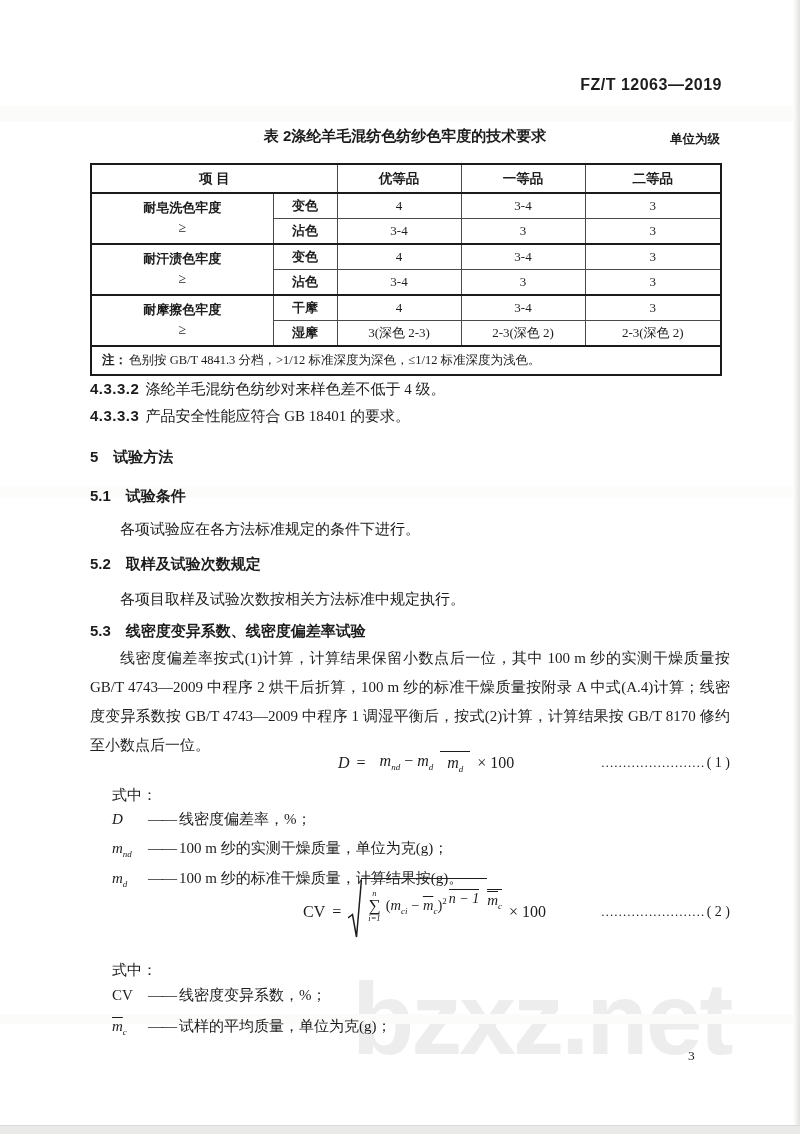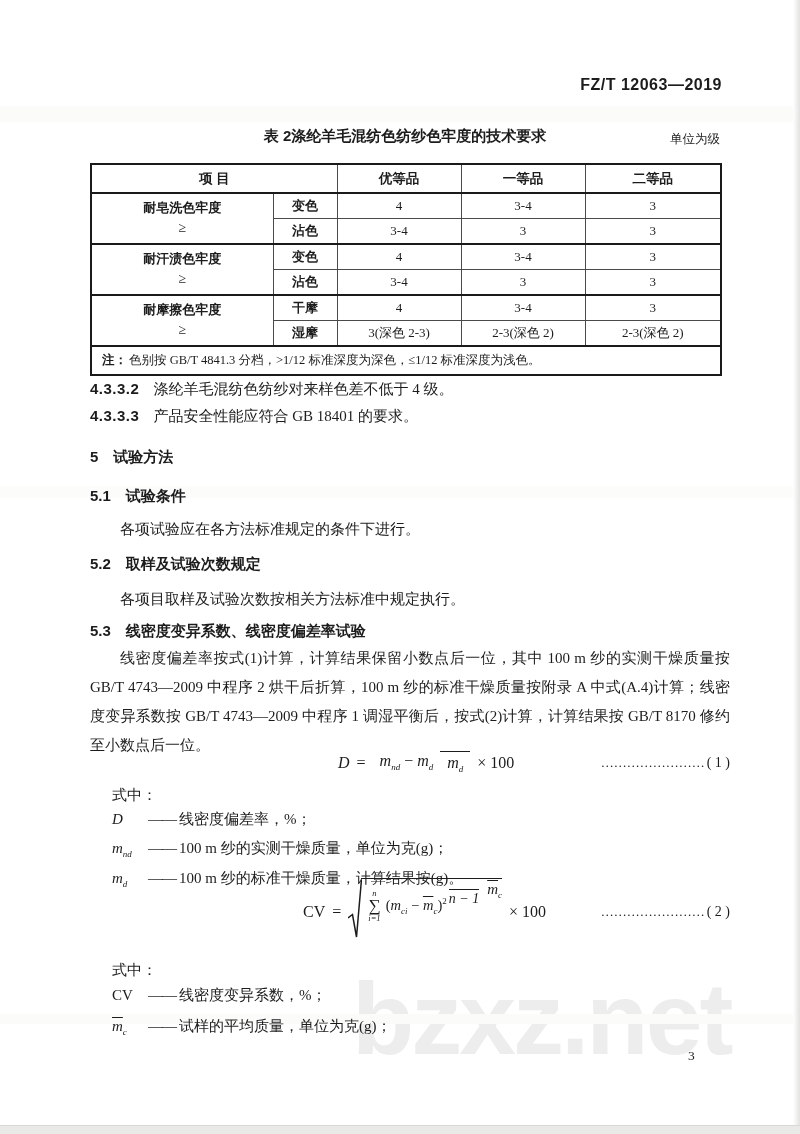--- a/index.html
+++ b/index.html
@@ -28,21 +28,21 @@
     font-family:"Liberation Sans","DejaVu Sans",sans-serif;
     font-weight:bold;font-size:16px;letter-spacing:0.5px;
   }
 
   .caption-row{position:absolute;top:127px;left:90px;width:630px;z-index:1;
     text-align:center;}
   .caption{display:inline-block;
     font-family:"Liberation Sans","DejaVu Sans",sans-serif;
     font-weight:bold;font-size:15px;}
   .cap-title{}
-  .unit{position:absolute;right:0;top:4px;font-size:12.5px;font-weight:normal;
+  .unit{position:absolute;right:0;top:4px;font-size:12.5px;font-weight:bold;
     font-family:"Liberation Sans","DejaVu Sans",sans-serif;}
 
   table.t2{
     position:absolute;top:163px;left:90px;width:630px;z-index:1;
     border-collapse:collapse;table-layout:fixed;text-align:center;
     font-size:13px;border:2px solid #1a1a1a;
   }
   .t2 td{border:1px solid #4a4a4a;padding:0 4px;height:24px;vertical-align:middle;}
   .t2 thead td{
     font-family:"Liberation Sans","DejaVu Sans",sans-serif;
@@ -55,21 +55,21 @@
   .t2 .gte{font-size:14px;line-height:1.2;font-weight:normal;}
   .t2 .note{
     text-align:left;padding:5px 10px;font-size:12.5px;height:auto;
     border-top:2px solid #1a1a1a;
   }
   .note-prefix{font-weight:bold;margin-right:2px;}
 
   .clause{position:absolute;left:90px;z-index:1;font-size:15px;white-space:nowrap;}
   .clause .cnum{
     font-family:"Liberation Sans","DejaVu Sans",sans-serif;
-    font-weight:bold;margin-right:14px;letter-spacing:0.5px;}
+    font-weight:bold;margin-right:6px;letter-spacing:0.5px;}
   .h2{position:absolute;left:90px;z-index:1;font-size:15px;font-weight:bold;
     font-family:"Liberation Sans","DejaVu Sans",sans-serif;white-space:nowrap;}
   .h2 .hnum{margin-right:15px;}
   .bodyline{position:absolute;left:120px;z-index:1;font-size:15px;white-space:nowrap;}
 
   .para{position:absolute;left:90px;width:640px;z-index:1;font-size:15px;
     line-height:29px;text-align:justify;text-indent:2em;}
 
   .formula-row{position:absolute;left:90px;width:640px;z-index:1;
     display:flex;align-items:center;}
@@ -82,21 +82,21 @@
   .upright{font-style:normal;}
   .op{font-style:normal;}
   sub{font-size:9px;font-style:italic;}
   sup{font-size:9px;}
   .bar{text-decoration:overline;}
 
   .frac,.ofrac,.ifrac{display:inline-flex;align-items:center;}
   .fnum{padding:0 7px 2px;}
   .fden{border-top:1.3px solid #1c1c1c;padding:2px 7px 0;align-self:stretch;text-align:center;}
   .onum{padding-bottom:3px;}
-  .oden{border-top:1.4px solid #1c1c1c;padding-top:2px;align-self:stretch;text-align:center;font-size:15px;}
+  .oden{border-top:1.4px solid #1c1c1c;padding-top:2px;align-self:stretch;text-align:center;font-size:15px;margin-top:11px;}
   .sqrt{display:inline-flex;align-items:stretch;}
   .radical{flex-shrink:0;margin-right:-1px;}
   .radicand{border-top:1.5px solid #1c1c1c;padding:3px 8px 0 5px;}
   .inum{display:flex;align-items:center;gap:5px;padding:0 2px 2px;font-size:14.5px;}
   .iden{border-top:1.2px solid #1c1c1c;padding-top:1px;align-self:stretch;text-align:center;font-size:14px;}
   .sum{display:inline-flex;flex-direction:column;align-items:center;line-height:1;}
   .ssup,.ssub{font-size:8.5px;font-style:italic;line-height:1.1;}
   .sigma{font-size:17px;line-height:0.95;}
   .eq-ref{margin-left:auto;display:flex;align-items:center;font-size:13px;white-space:nowrap;}
   .eqnum{font-size:14px;margin-left:2px;}

